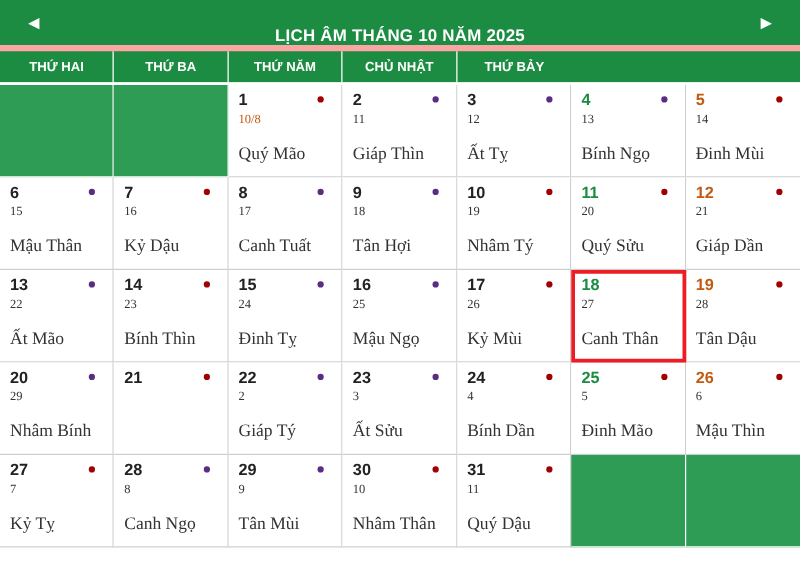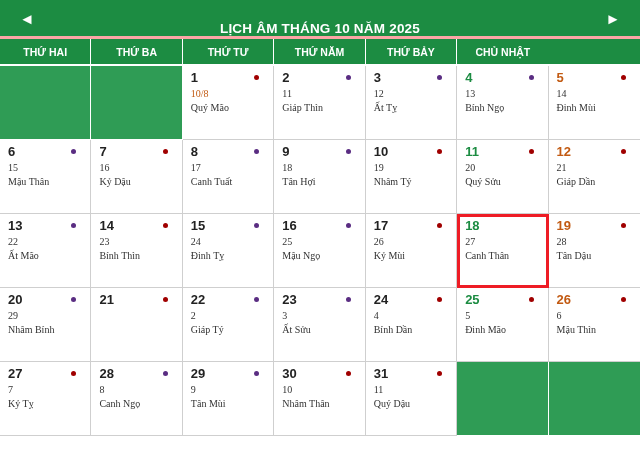--- a/index.html
+++ b/index.html
@@ -44,21 +44,21 @@
     font-weight: bold;
     letter-spacing: .2px;
     margin-top: 20px;
   }
 
   
   .weekdays {
     display: grid;
     grid-template-columns: repeat(7, 1fr);
     background: #1c8c42;
-    border-top: 3px solid #fca5a5;
+    border-top: 5px solid #fca5a5;
   }
   .weekday {
     height: 25px;
     display: flex;
     align-items: center;
     justify-content: center;
     color: #ffffff;
     font-size: 10.5px;
     font-weight: bold;
     border-right: 1px solid #ffffff;
@@ -113,22 +113,22 @@
     font-size: 10px;
     color: #333333;
     margin-top: 4px;
     line-height: 1.15;
     font-family: Liberation Serif, serif;
   }
   .lunar .lunar-num { display: block; }
   .lunar .lunar-num.hl { color: #c25a12; }
   .lunar .can-chi {
     display: block;
-    margin-top: 2px;
-    font-size: 10px;
+    margin-top: 14px;
+    font-size: 14px;
     color: #333333;
   }
 
   .cell.selected {
     outline: 3px solid #ee1c25;
     outline-offset: -3px;
     z-index: 3;
   }
 </style>
 </head>
@@ -138,24 +138,23 @@
 
   <div class="cal-header">
     <div class="nav-arrow">◄</div>
     <div class="cal-title">LỊCH ÂM THÁNG 10 NĂM 2025</div>
     <div class="nav-arrow">►</div>
   </div>
 
   <div class="weekdays" id="weekday-row">
       <div class="weekday">THỨ HAI</div>
       <div class="weekday">THỨ BA</div>
-      <div class="weekday">THỨ TƯ</div>
       <div class="weekday">THỨ NĂM</div>
+      <div class="weekday">CHỦ NHẬT</div>
       <div class="weekday">THỨ BẢY</div>
-      <div class="weekday">CHỦ NHẬT</div>
     </div>
 
   <div class="grid" id="calendar-grid">
       <div class="cell empty"></div>
       <div class="cell empty"></div>
       <div class="cell">
         <div class="solar">1</div>
         <span class="dot" style="background: rgb(160, 0, 0);"></span>
         <div class="lunar">
           <span class="lunar-num hl">10/8</span>

